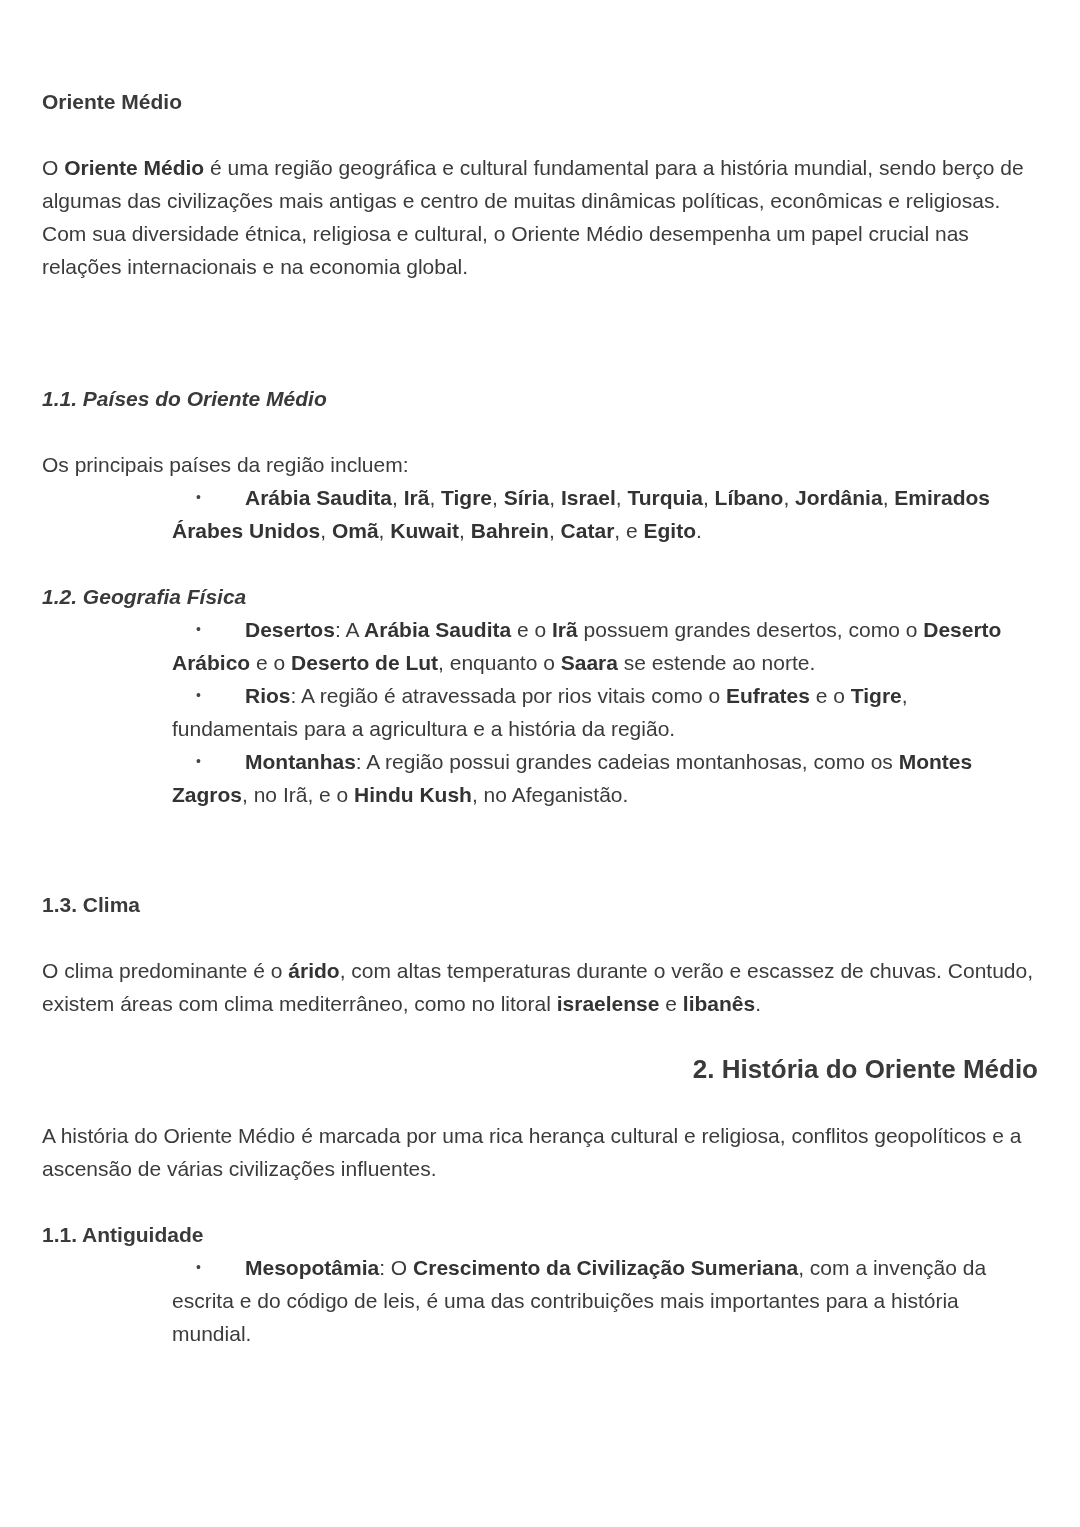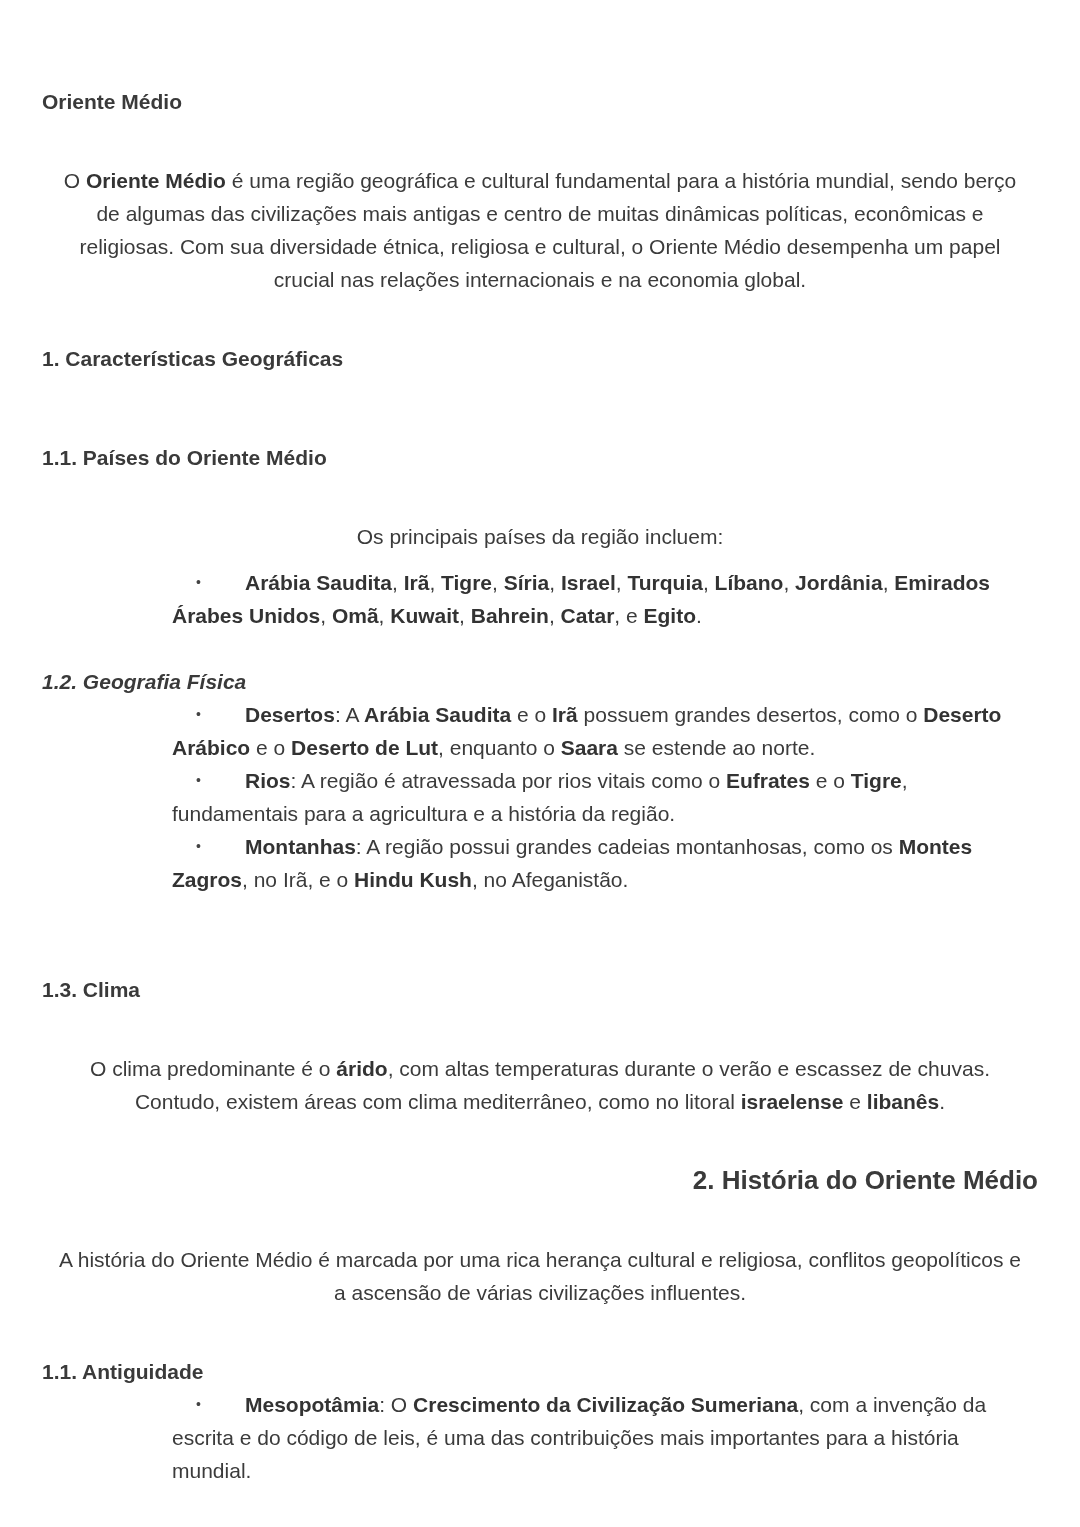--- a/index.html
+++ b/index.html
@@ -20,22 +20,21 @@
       position: relative;
       padding: 85px 42px 0 42px;
     }
     .doc-title,
     .section-heading {
       font-weight: bold;
       color: #3a3a3a;
       margin: 0;
     }
     p {
-      margin: 13px;
-      text-align: center;
+      margin: 0;
     }
     .gap {
       height: 33px;
     }
     .bullet-item {
       position: relative;
       margin-left: 130px;
       text-indent: 73px;
     }
     .bullet-item .dot {
@@ -55,25 +54,24 @@
 <body>
 
 <div class="page">
 
   <h1 class="doc-title" style="font-size:21px;line-height:33px;">Oriente Médio</h1>
   <div class="gap"></div>
 
   <p><span>O </span><b>Oriente Médio</b><span> é uma região geográfica e cultural fundamental para a história mundial, sendo berço de algumas das civilizações mais antigas e centro de muitas dinâmicas políticas, econômicas e religiosas. Com sua diversidade étnica, religiosa e cultural, o Oriente Médio desempenha um papel crucial nas relações internacionais e na economia global.</span></p>
   <div class="gap"></div>
 
-  <h2 class="section-heading" style="font-size:21px;">1. Características Geográficas</h2>
   <div class="gap"></div>
   <div class="gap"></div>
 
-  <h3 class="section-heading" style="font-size:21px;">1.1. Países do Oriente Médio</h3>
+  <h3 class="section-heading" style="font-size:21px;font-style:italic;">1.1. Países do Oriente Médio</h3>
   <div class="gap"></div>
   <p>Os principais países da região incluem:</p>
   <div class="bullet-item">
     <span class="dot">•</span><span id="countries-list"><b>Arábia Saudita</b>, <b>Irã</b>, <b>Tigre</b>, <b>Síria</b>, <b>Israel</b>, <b>Turquia</b>, <b>Líbano</b>, <b>Jordânia</b>, <b>Emirados Árabes Unidos</b>, <b>Omã</b>, <b>Kuwait</b>, <b>Bahrein</b>, <b>Catar</b>, e <b>Egito</b>.</span>
   </div>
   <div class="gap"></div>
 
   <h3 class="section-heading" style="font-size:21px;font-style:italic;">1.2. Geografia Física</h3>
   <div class="bullet-item">
     <span class="dot">•</span><b>Desertos</b><span>: A </span><b>Arábia Saudita</b><span> e o </span><b>Irã</b><span> possuem grandes desertos, como o </span><b>Deserto Arábico</b><span> e o </span><b>Deserto de Lut</b><span>, enquanto o </span><b>Saara</b><span> se estende ao norte.</span>

